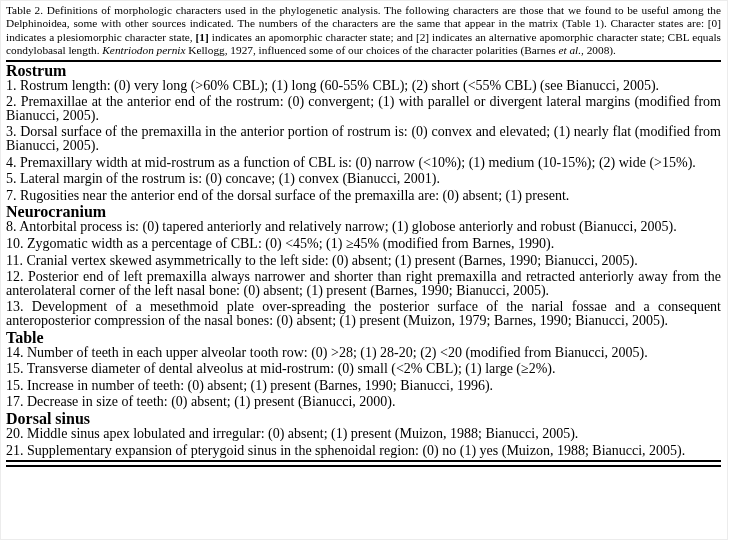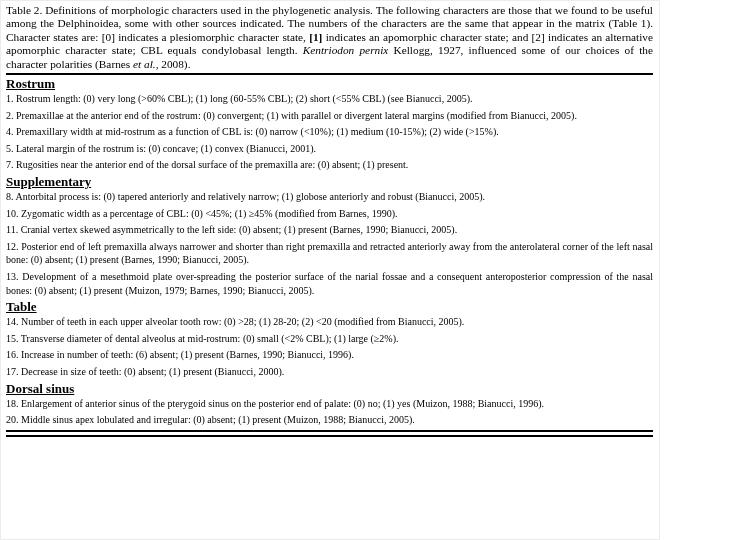--- a/index.html
+++ b/index.html
@@ -9,48 +9,47 @@
   }
   body {
     width: 746px;
     height: 540px;
     overflow: hidden;
     font-family: "Liberation Serif", "DejaVu Serif", serif;
     color: #000000;
   }
   .page {
     box-sizing: border-box;
-    width: 660px;
+    width: 728px;
     height: 540px;
     padding: 3px 6px 2px 5px;
     border: 1px solid #ececec;
     background: #ffffff;
   }
   .caption {
     font-size: 11.3px;
     line-height: 13.4px;
     text-align: justify;
     margin: 0 0 2px 0;
   }
   .caption .italic { font-style: italic; }
   .caption .bold { font-weight: bold; }
   .rule-top {
     border-top: 2px solid #000;
     height: 0;
     margin: 1px 0 2px 0;
   }
   .section-heading {
-    font-size: 13px;
+    font-size: 16px;
     font-weight: bold;
     line-height: 13px;
     margin: 2px 0 2px 0;
-    text-decoration: underline;
   }
   .item {
-    font-size: 10px;
+    font-size: 14px;
     line-height: 13.6px;
     margin: 0 0 3px 0;
     text-align: justify;
   }
   .rule-bottom {
     border-top: 2px solid #000;
     border-bottom: 2px solid #000;
     height: 3px;
     margin-top: 3px;
   }
@@ -62,32 +61,33 @@
   <p class="caption"><span>Table 2. Definitions of morphologic characters used in the phylogenetic analysis. The following characters are those that we found to be useful among the Delphinoidea, some with other sources indicated. The numbers of the characters are the same that appear in the matrix (Table 1). Character states are: [0] indicates a plesiomorphic character state, </span><span class="bold">[1]</span><span> indicates an apomorphic character state; and [2] indicates an alternative apomorphic character state; CBL equals condylobasal length. </span><span class="italic">Kentriodon pernix</span><span> Kellogg, 1927, influenced some of our choices of the character polarities (Barnes </span><span class="italic">et al.</span><span>, 2008).</span></p>
   <div class="rule-top"></div>
   <div id="table-body">
   <section class="section">
     <h3 class="section-heading">Rostrum</h3>
     <div class="items">
   <p class="item">1. Rostrum length: (0) very long (&gt;60% CBL); (1) long (60-55% CBL); (2) short (&lt;55% CBL) (see Bianucci, 2005).</p>
 
   <p class="item">2. Premaxillae at the anterior end of the rostrum: (0) convergent; (1) with parallel or divergent lateral margins (modified from Bianucci, 2005).</p>
 
+  <p class="item">3. Dorsal surface of the premaxilla in the anterior portion of rostrum is: (0) convex and elevated; (1) nearly flat (modified from Bianucci, 2005).</p>
 
   <p class="item">4. Premaxillary width at mid-rostrum as a function of CBL is: (0) narrow (&lt;10%); (1) medium (10-15%); (2) wide (&gt;15%).</p>
 
   <p class="item">5. Lateral margin of the rostrum is: (0) concave; (1) convex (Bianucci, 2001).</p>
 
 
   <p class="item">7. Rugosities near the anterior end of the dorsal surface of the premaxilla are: (0) absent; (1) present.</p>
 </div>
   </section>
 
   <section class="section">
-    <h3 class="section-heading">Supplementary</h3>
+    <h3 class="section-heading">Neurocranium</h3>
     <div class="items">
   <p class="item">8. Antorbital process is: (0) tapered anteriorly and relatively narrow; (1) globose anteriorly and robust (Bianucci, 2005).</p>
 
 
   <p class="item">10. Zygomatic width as a percentage of CBL: (0) &lt;45%; (1) ≥45% (modified from Barnes, 1990).</p>
 
   <p class="item">11. Cranial vertex skewed asymmetrically to the left side: (0) absent; (1) present (Barnes, 1990; Bianucci, 2005).</p>
 
   <p class="item">12. Posterior end of left premaxilla always narrower and shorter than right premaxilla and retracted anteriorly away from the anterolateral corner of the left nasal bone: (0) absent; (1) present (Barnes, 1990; Bianucci, 2005).</p>
 
@@ -95,31 +95,31 @@
 </div>
   </section>
 
   <section class="section">
     <h3 class="section-heading">Table</h3>
     <div class="items">
   <p class="item">14. Number of teeth in each upper alveolar tooth row: (0) &gt;28; (1) 28-20; (2) &lt;20 (modified from Bianucci, 2005).</p>
 
   <p class="item">15. Transverse diameter of dental alveolus at mid-rostrum: (0) small (&lt;2% CBL); (1) large (≥2%).</p>
 
-  <p class="item">16. Increase in number of teeth: (6) absent; (1) present (Barnes, 1990; Bianucci, 1996).</p>
+  <p class="item">15. Increase in number of teeth: (0) absent; (1) present (Barnes, 1990; Bianucci, 1996).</p>
 
   <p class="item">17. Decrease in size of teeth: (0) absent; (1) present (Bianucci, 2000).</p>
 </div>
   </section>
 
   <section class="section">
     <h3 class="section-heading">Dorsal sinus</h3>
     <div class="items">
-  <p class="item">18. Enlargement of anterior sinus of the pterygoid sinus on the posterior end of palate: (0) no; (1) yes (Muizon, 1988; Bianucci, 1996).</p>
 
 
   <p class="item">20. Middle sinus apex lobulated and irregular: (0) absent; (1) present (Muizon, 1988; Bianucci, 2005).</p>
 
+  <p class="item">21. Supplementary expansion of pterygoid sinus in the sphenoidal region: (0) no (1) yes (Muizon, 1988; Bianucci, 2005).</p>
 </div>
   </section>
 </div>
   <div class="rule-bottom"></div>
 </div>
 
 </body></html>

